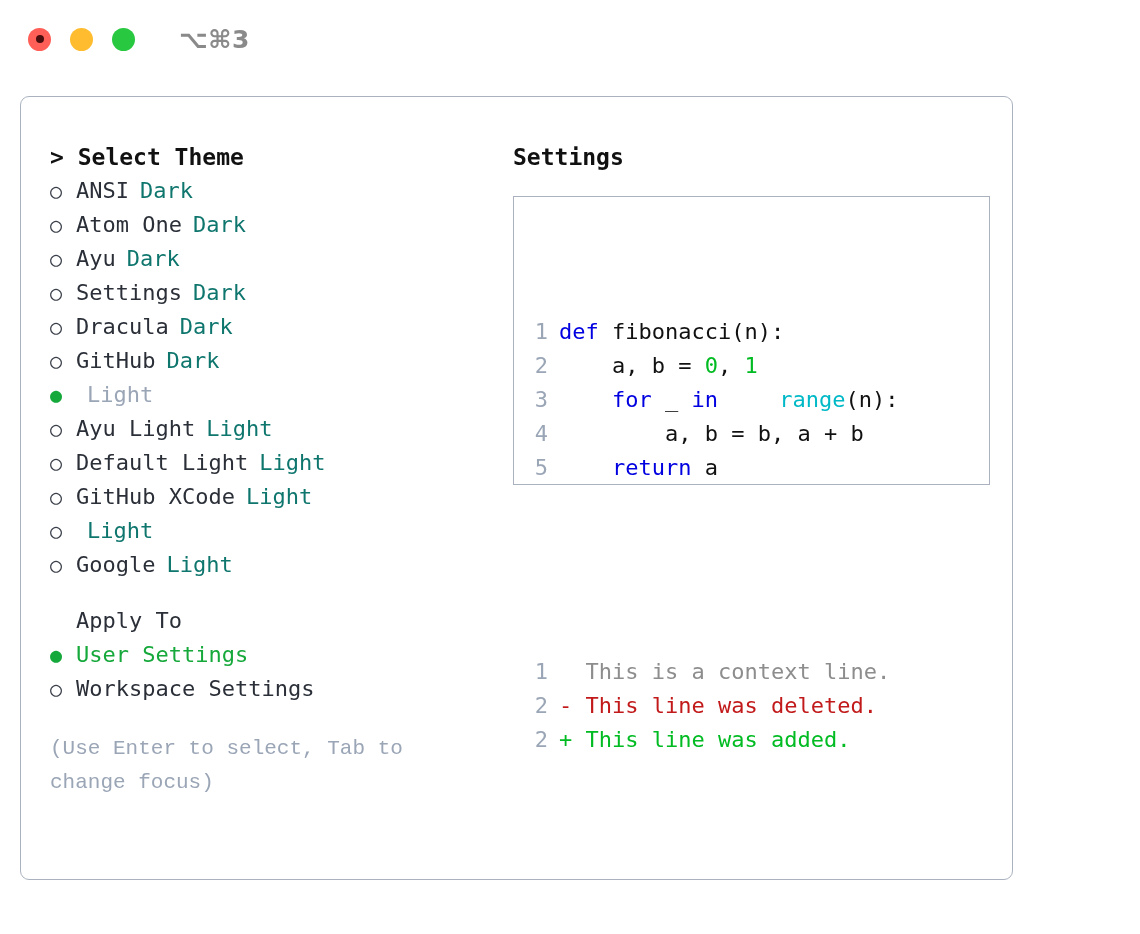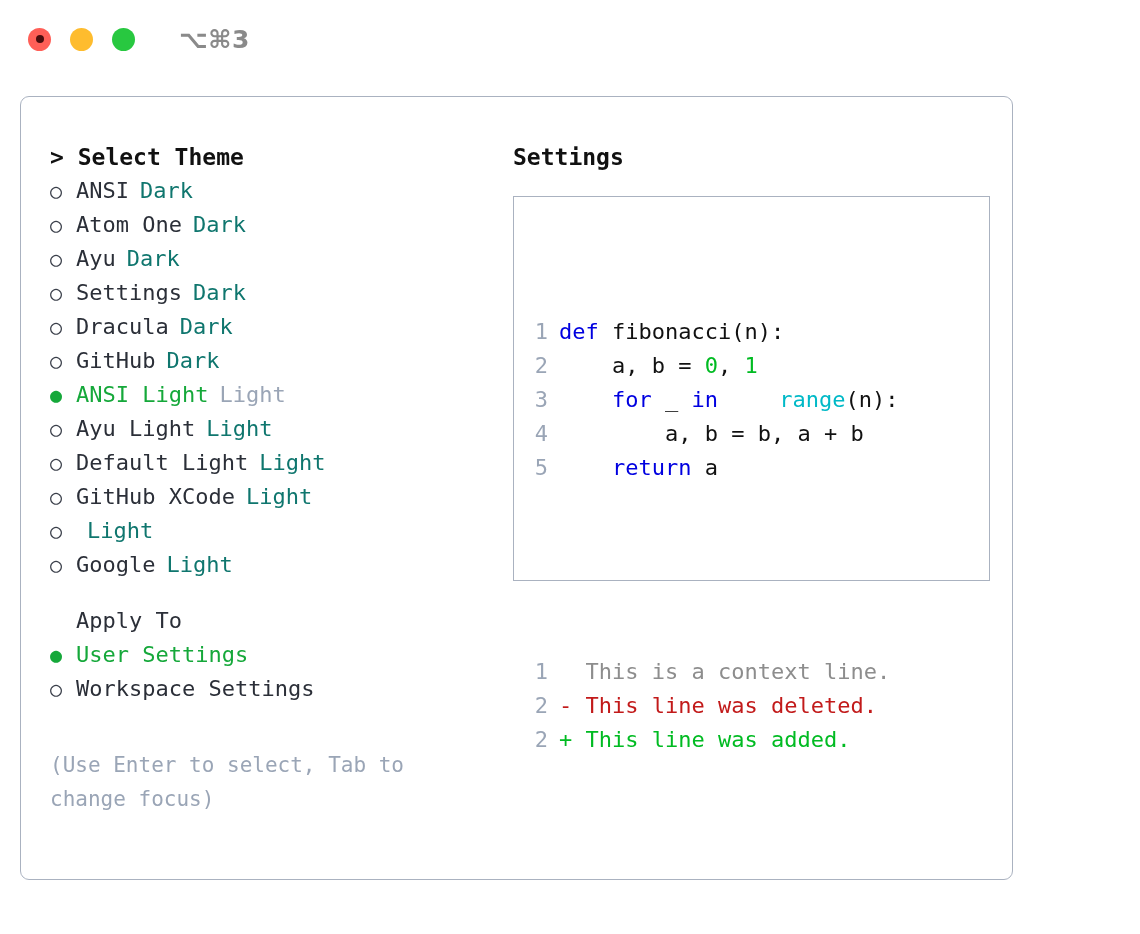--- a/index.html
+++ b/index.html
@@ -127,46 +127,47 @@
     font-size: 22px;
     color: #2b2f38;
     line-height: 34px;
     padding-left: 26px;
     white-space: pre;
   }
 
   .spacer-sm { height: 22px; }
 
   .hint {
-    margin-top: 42px;
+    margin-top: 26px;
     font-size: 21px;
     color: #9aa5b6;
     line-height: 34px;
     width: 400px;
     white-space: pre-wrap;
+    font-family: Liberation Mono, monospace;
   }
 
   
   .right-col {
     position: absolute;
     left: 480px;
     top: 43px;
     width: 490px;
   }
   .preview-title {
     font-size: 23px;
     font-weight: bold;
     color: #111111;
     line-height: 34px;
     letter-spacing: 0px;
   }
   .preview-box {
     margin-top: 22px;
     width: 477px;
-    height: 385px;
+    height: 289px;
     border: 1.6px solid #aab2c0;
     box-sizing: border-box;
     background: #ffffff;
     position: relative;
   }
   .code {
     position: absolute;
     left: 12px;
     top: 50px;
     font-size: 22px;
@@ -212,21 +213,21 @@
 
       <div class="left-col">
         <div class="section-head">&gt; Select Theme</div>
         <div id="theme-list">
             <div class="opt"><span class="bullet">○</span><span class="opt-label">ANSI</span><span class="opt-suffix">Dark</span></div>
             <div class="opt"><span class="bullet">○</span><span class="opt-label">Atom One</span><span class="opt-suffix">Dark</span></div>
             <div class="opt"><span class="bullet">○</span><span class="opt-label">Ayu</span><span class="opt-suffix">Dark</span></div>
             <div class="opt"><span class="bullet">○</span><span class="opt-label">Settings</span><span class="opt-suffix">Dark</span></div>
             <div class="opt"><span class="bullet">○</span><span class="opt-label">Dracula</span><span class="opt-suffix">Dark</span></div>
             <div class="opt"><span class="bullet">○</span><span class="opt-label">GitHub</span><span class="opt-suffix">Dark</span></div>
-            <div class="opt selected"><span class="bullet">●</span><span class="opt-label">ANSI Light</span><span class="opt-suffix">Light</span></div>
+            <div class="opt selected"><span class="bullet">●</span><span class="opt-suffix">Light</span></div>
             <div class="opt"><span class="bullet">○</span><span class="opt-label">Ayu Light</span><span class="opt-suffix">Light</span></div>
             <div class="opt"><span class="bullet">○</span><span class="opt-label">Default Light</span><span class="opt-suffix">Light</span></div>
             <div class="opt"><span class="bullet">○</span><span class="opt-label">GitHub XCode</span><span class="opt-suffix">Light</span></div>
             <div class="opt"><span class="bullet">○</span><span class="opt-suffix">Light</span></div>
             <div class="opt"><span class="bullet">○</span><span class="opt-label">Google</span><span class="opt-suffix">Light</span></div>
           </div>
 
         <div class="spacer-sm"></div>
         <div class="group-label">Apply To</div>
         <div id="apply-list">

